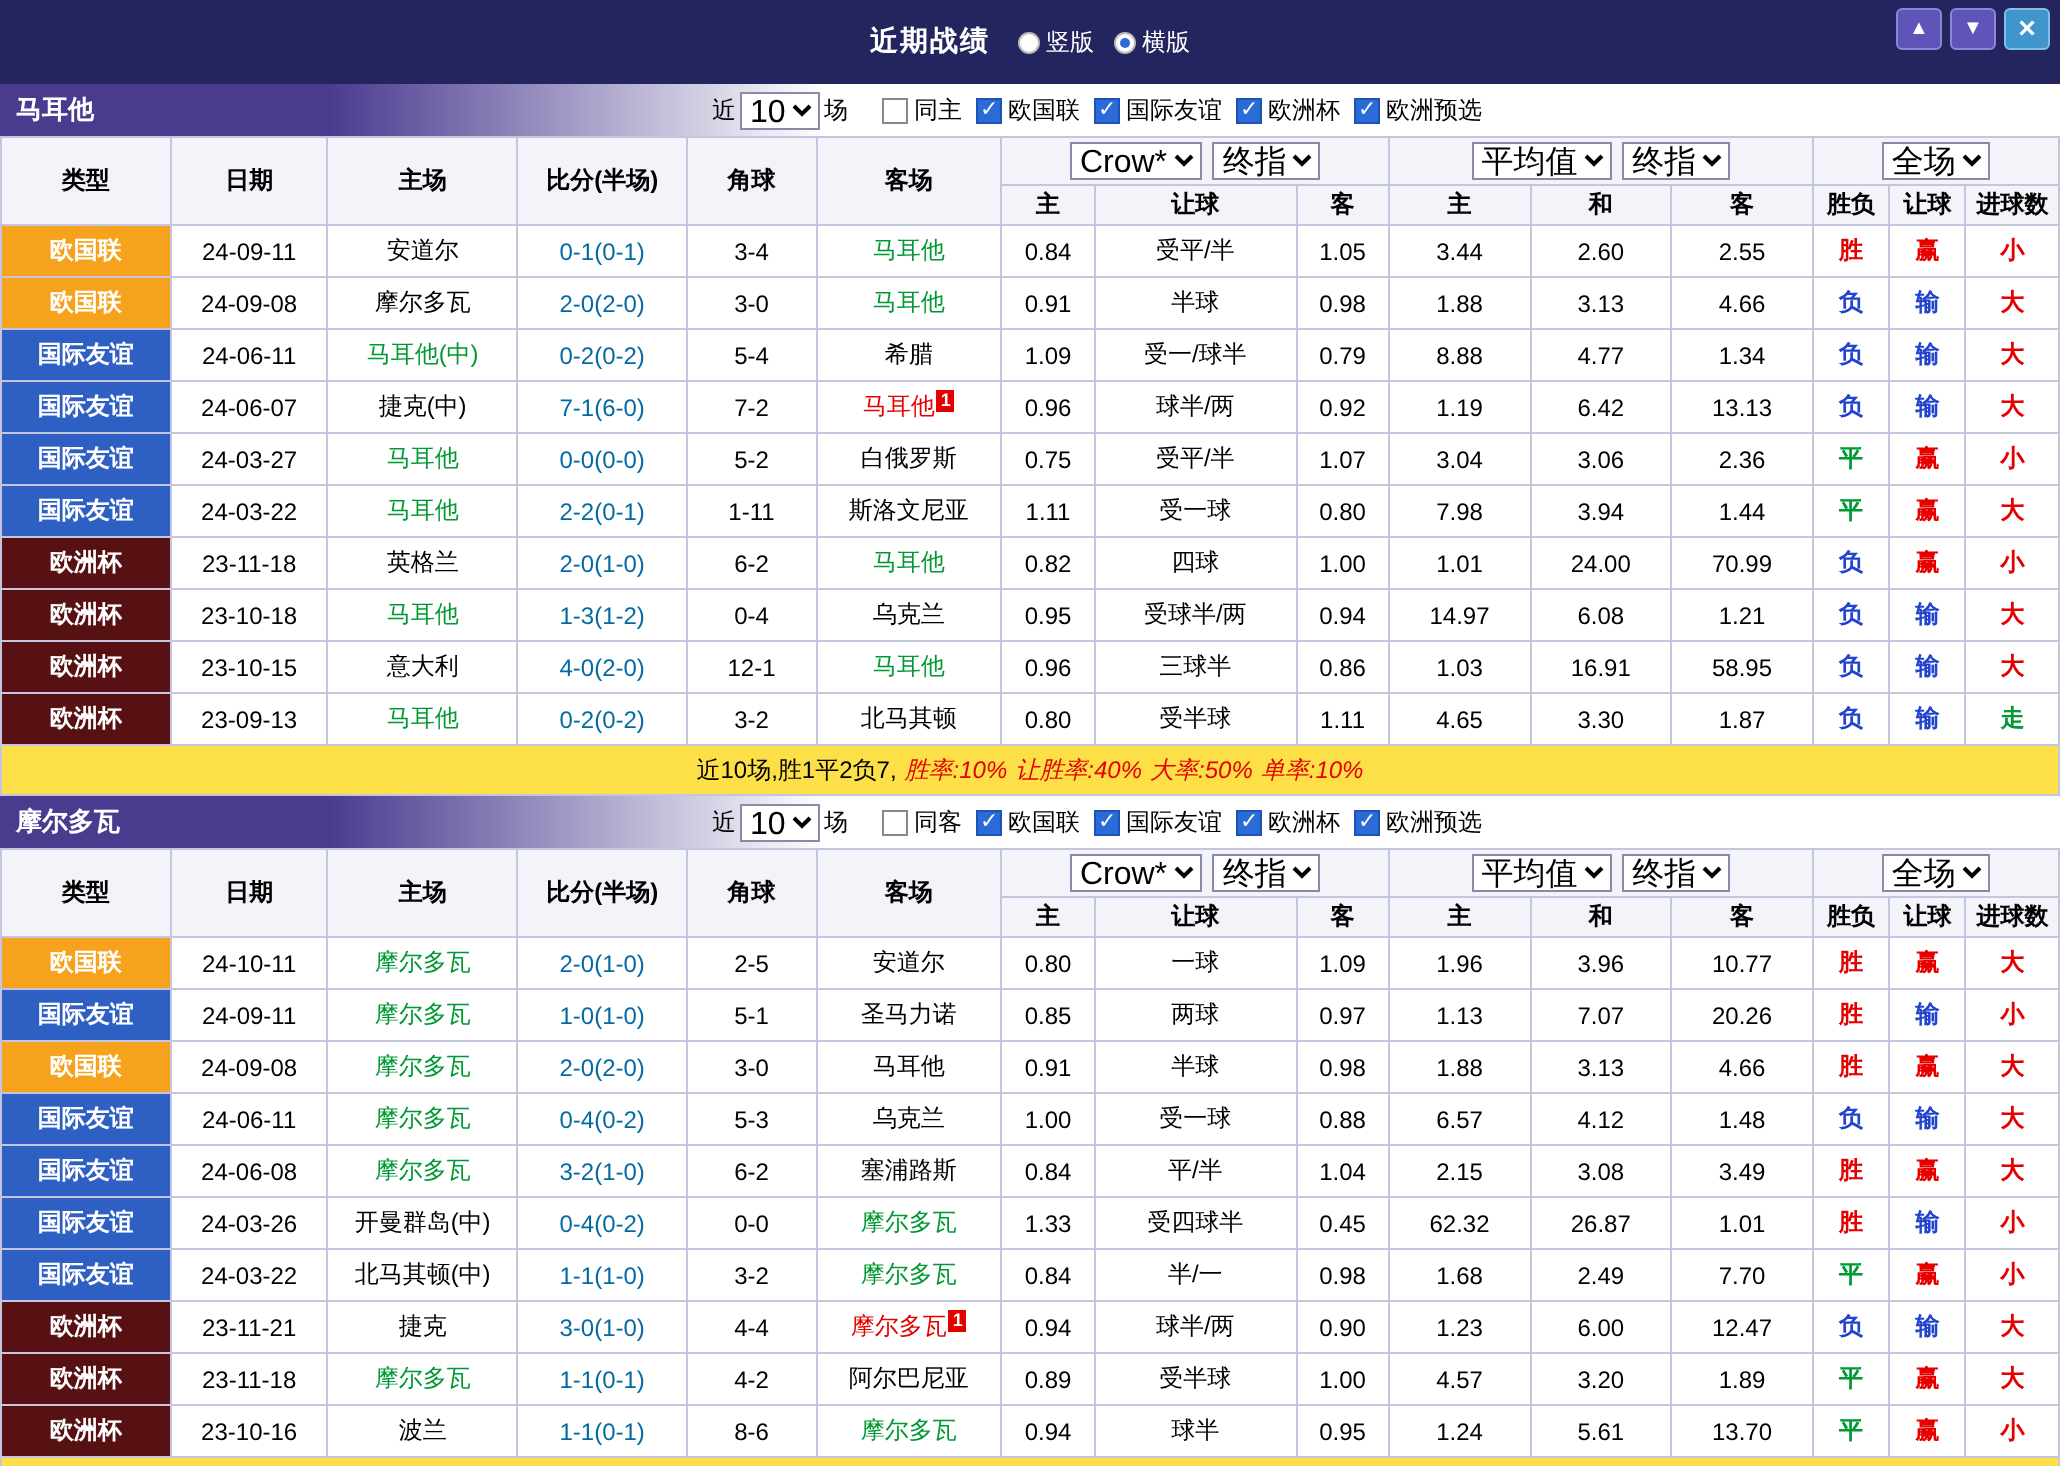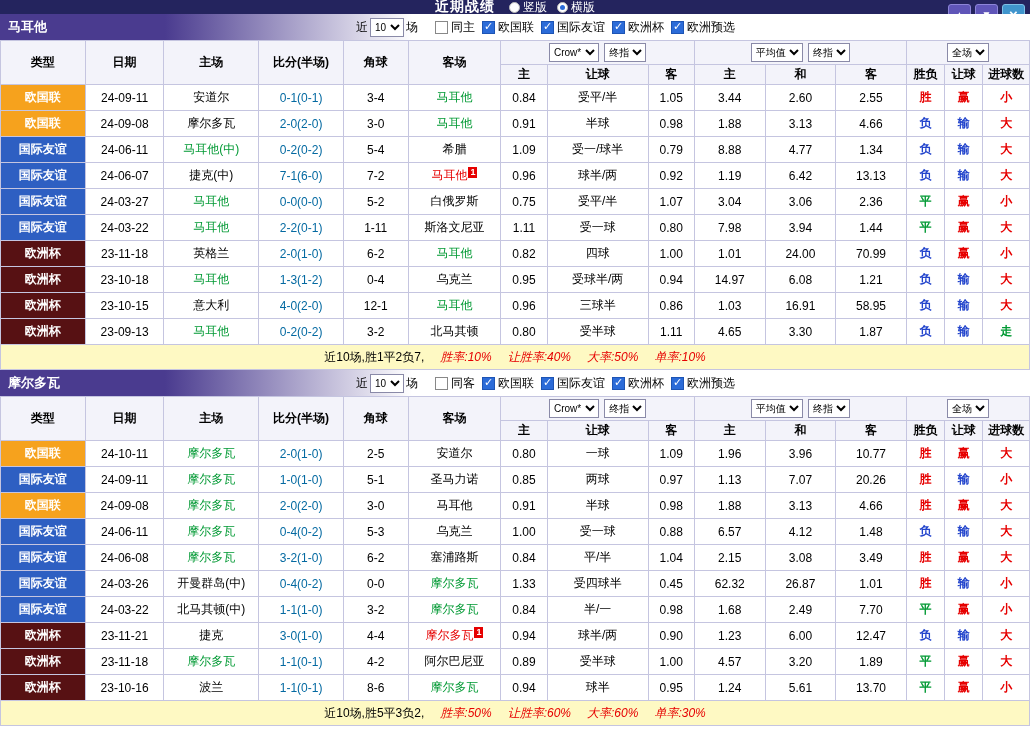--- a/index.html
+++ b/index.html
@@ -6,21 +6,21 @@
   html,body { background:#fff; }
   body {
     width: 1030px;
     font-family: "Liberation Sans", "DejaVu Sans", sans-serif;
     font-size: 12px;
     color: #000;
   }
 
   
   .titlebar {
-    height: 14px;
+    height: 42px;
     background: #24245e;
     display: flex;
     align-items: center;
     justify-content: center;
     position: relative;
     color: #fff;
   }
   .titlebar .title { font-size: 14px; font-weight: bold; letter-spacing: 1px; }
   .radio-group { display: flex; align-items: center; margin-left: 14px; gap: 10px; }
   .radio-item { display: flex; align-items: center; cursor: pointer; font-size: 12px; color: #fff; font-family: Liberation Mono, monospace; }
@@ -49,21 +49,21 @@
     position: relative;
   }
   .team-name { color: #fff; font-weight: bold; font-size: 13px; padding-left: 8px; }
   .filterbar {
     position: absolute; left: 356px; top: 0; height: 26px;
     display: flex; align-items: center; gap: 2px; color: #000;
   }
   .filterbar .gap { width: 8px; }
   .sel {
     font-family: "Liberation Sans", sans-serif;
-    font-size: 10px; height: 19px; border: 1px solid #8a8aa8; background: #fff;
+    font-size: 16px; height: 19px; border: 1px solid #8a8aa8; background: #fff;
   }
   .cbx {
     width: 13px; height: 13px; border: 1px solid #888; background: #fff;
     display: inline-block; position: relative; margin: 0 1px 0 5px; flex: none;
   }
   .cbx.on { background: #2b6bd8; border-color: #1d54b4; }
   .cbx.on::after {
     content: "\2713"; color: #fff; font-size: 11px; font-weight: bold;
     position: absolute; left: 1px; top: -2px;
   }
@@ -90,22 +90,22 @@
   td.blue { color: #2244cc; }
   td.green { color: #009933; }
   .badge {
     display: inline-block; background: #e60000; color: #fff;
     font-size: 9px; line-height: 11px; padding: 0 2px; margin-left: 1px;
     vertical-align: top; font-weight: bold;
   }
 
   
   .sec-footer {
-    height: 25px; display: flex; align-items: center; justify-content: center; gap: 16px;
-    border: 1px solid #c5c5e0; border-top: none; background: #fef9c3;
+    height: 25px; display: flex; align-items: center; justify-content: center; gap: 4px;
+    border: 1px solid #c5c5e0; border-top: none; background: #fde047;
   }
   .sec-footer .stat { color: #e60000; font-style: italic; }
 </style>
 </head>
 <body>
 
 <div class="titlebar">
   <span class="title">近期战绩</span>
   <div class="radio-group">
     <span class="radio-item">

